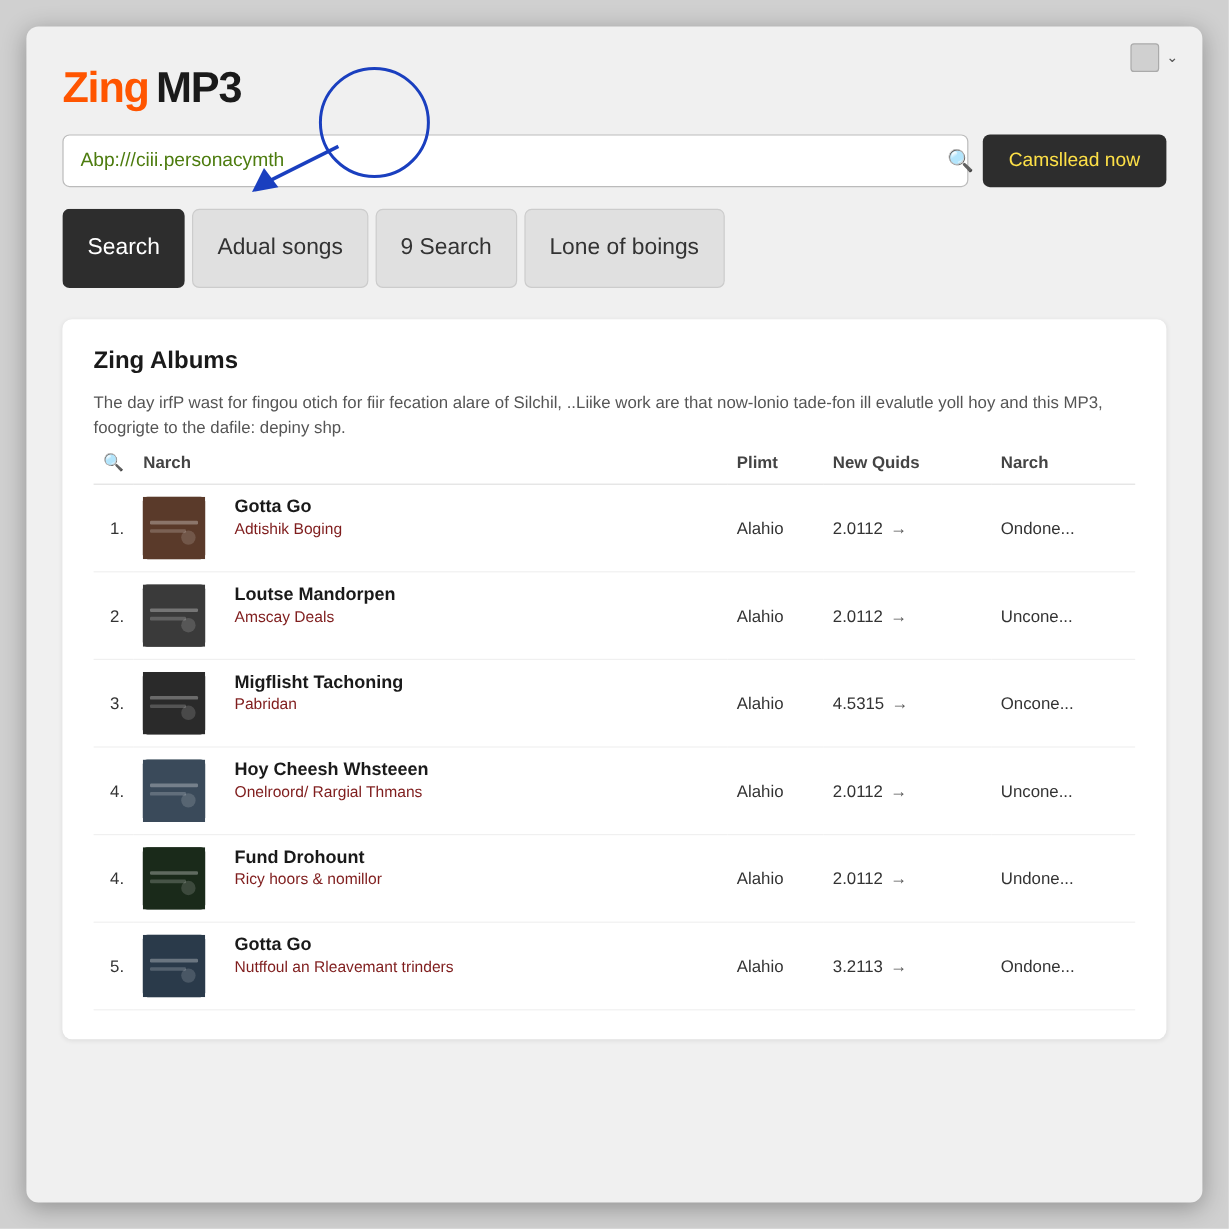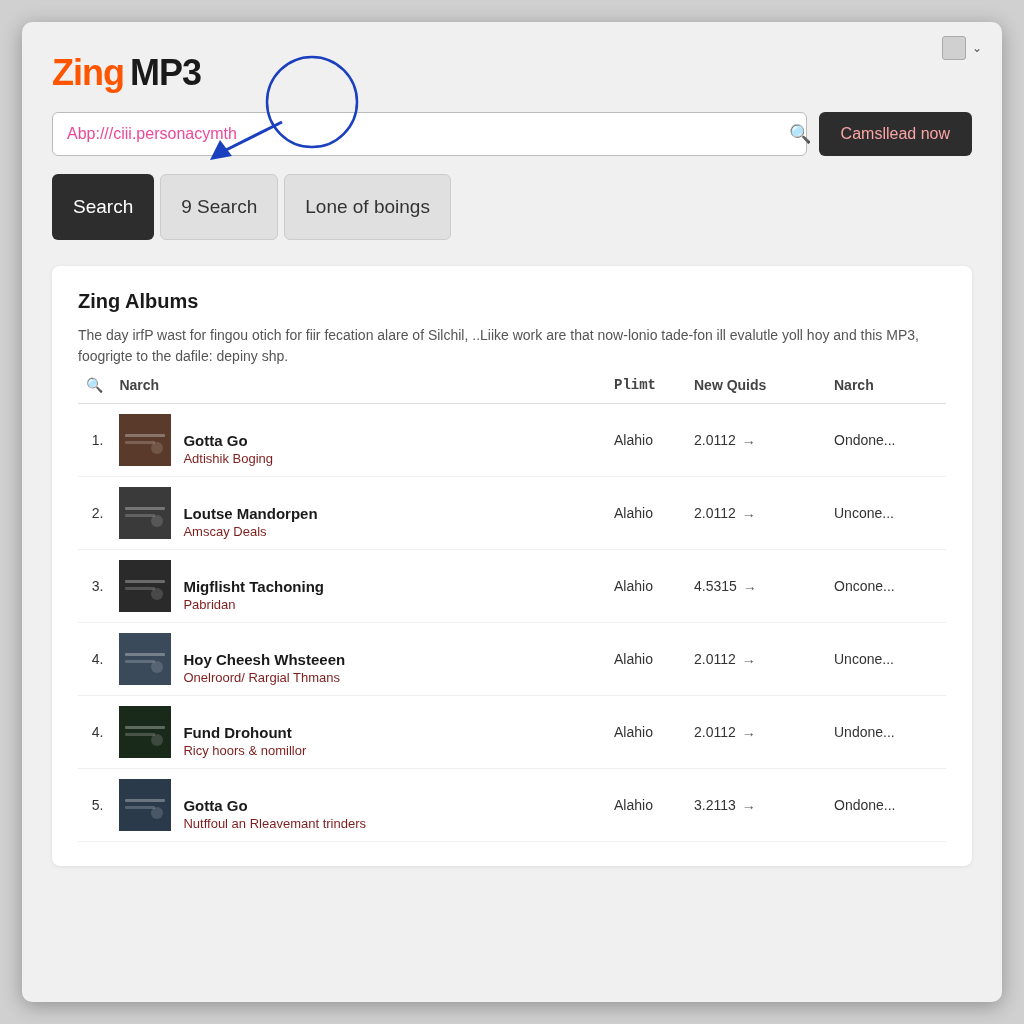--- a/index.html
+++ b/index.html
@@ -64,37 +64,37 @@
       position: relative;
     }
     .url-input {
       flex: 1;
       height: 44px;
       border: 1px solid #bbb;
       border-radius: 6px;
       padding: 0 64px 0 14px;
       font-size: 16px;
       background: #fff;
-      color: #ec4899;
+      color: #4d7c0f;
       outline: none;
     }
     .url-search-icon {
       position: absolute;
       right: 160px;
       top: 50%;
       transform: translateY(-50%);
       color: #555;
       font-size: 18px;
       pointer-events: none;
     }
     .camsllead-btn {
       height: 44px;
       padding: 0 22px;
       background: #2d2d2d;
-      color: #fca5a5;
+      color: #fde047;
       border: none;
       border-radius: 6px;
       font-size: 16px;
       font-weight: 500;
       cursor: pointer;
       white-space: nowrap;
     }
     
     .nav-tabs {
       display: flex;
@@ -146,43 +146,43 @@
     }
     .songs-table thead th {
       text-align: left;
       padding: 10px 8px;
       font-size: 14px;
       font-weight: 600;
       color: #444;
     }
     .th-icon { width: 30px; }
     .th-narch { }
-    .th-plimt { width: 80px; font-family: Liberation Mono, monospace; }
+    .th-plimt { width: 80px; }
     .th-newquids { width: 140px; }
     .th-times { width: 120px; }
     .songs-table tbody tr {
       border-bottom: 1px solid #f0f0f0;
     }
     .songs-table tbody td {
       padding: 10px 8px;
       font-size: 14px;
       color: #333;
       vertical-align: middle;
     }
     .row-num {
       color: #777;
       font-size: 14px;
       text-align: right;
       padding-right: 10px;
       width: 28px;
     }
     .song-cell {
       display: flex;
-      align-items: flex-end;
-      gap: 12px;
+      align-items: flex-start;
+      gap: 24px;
     }
     .song-thumb-placeholder {
       width: 52px;
       height: 52px;
       border-radius: 4px;
       flex-shrink: 0;
       background: #666;
       display: flex;
       align-items: center;
       justify-content: center;
@@ -241,20 +241,21 @@
 
     <div class="url-bar-row">
       <input class="url-input" type="text" value="Abp:///ciii.personacymth" style="">
       <span class="url-search-icon">🔍</span>
       <button class="camsllead-btn">Camsllead now</button>
     </div>
   </div>
 
   <div class="nav-tabs">
     <button class="tab active">Search</button>
+    <button class="tab">Adual songs</button>
     <button class="tab">9 Search</button>
     <button class="tab">Lone of boings</button>
   </div>
 
   <div class="content-panel">
     <div class="panel-title">Zing Albums</div>
     <div class="panel-desc">The day irfP wast for fingou otich for fiir fecation alare of Silchil, ..Liike work are that now-lonio tade-fon ill evalutle yoll hoy and this MP3, foogrigte to the dafile: depiny shp.</div>
 
     <table class="songs-table">
       <thead>

